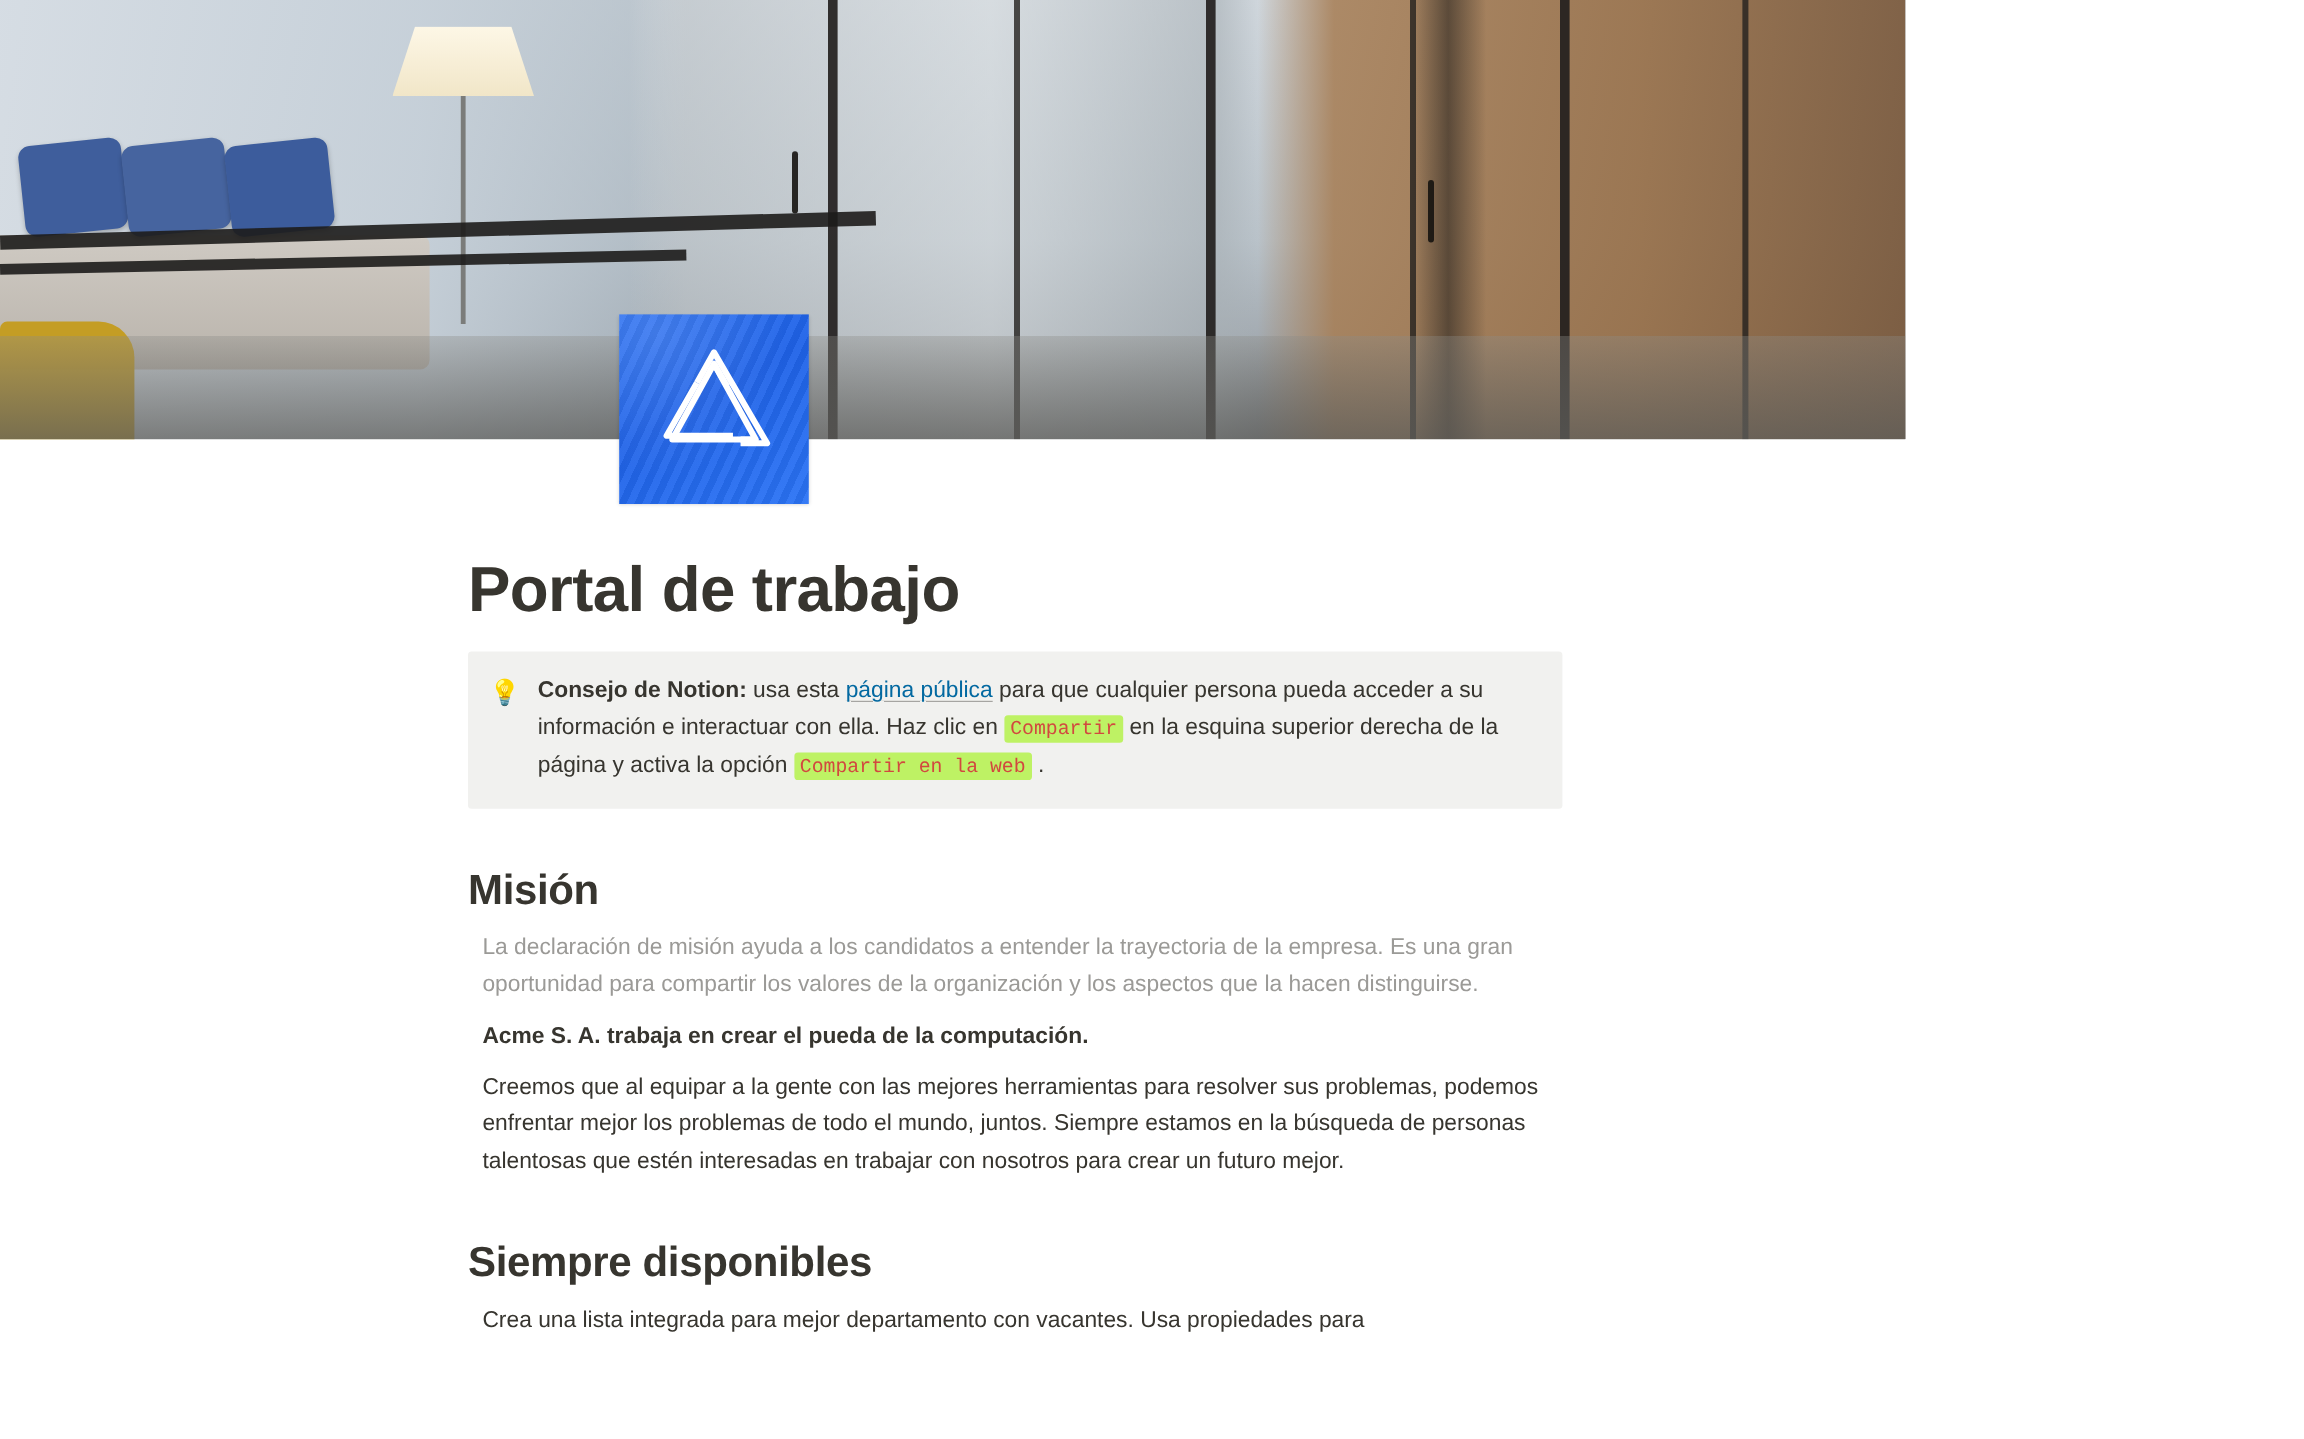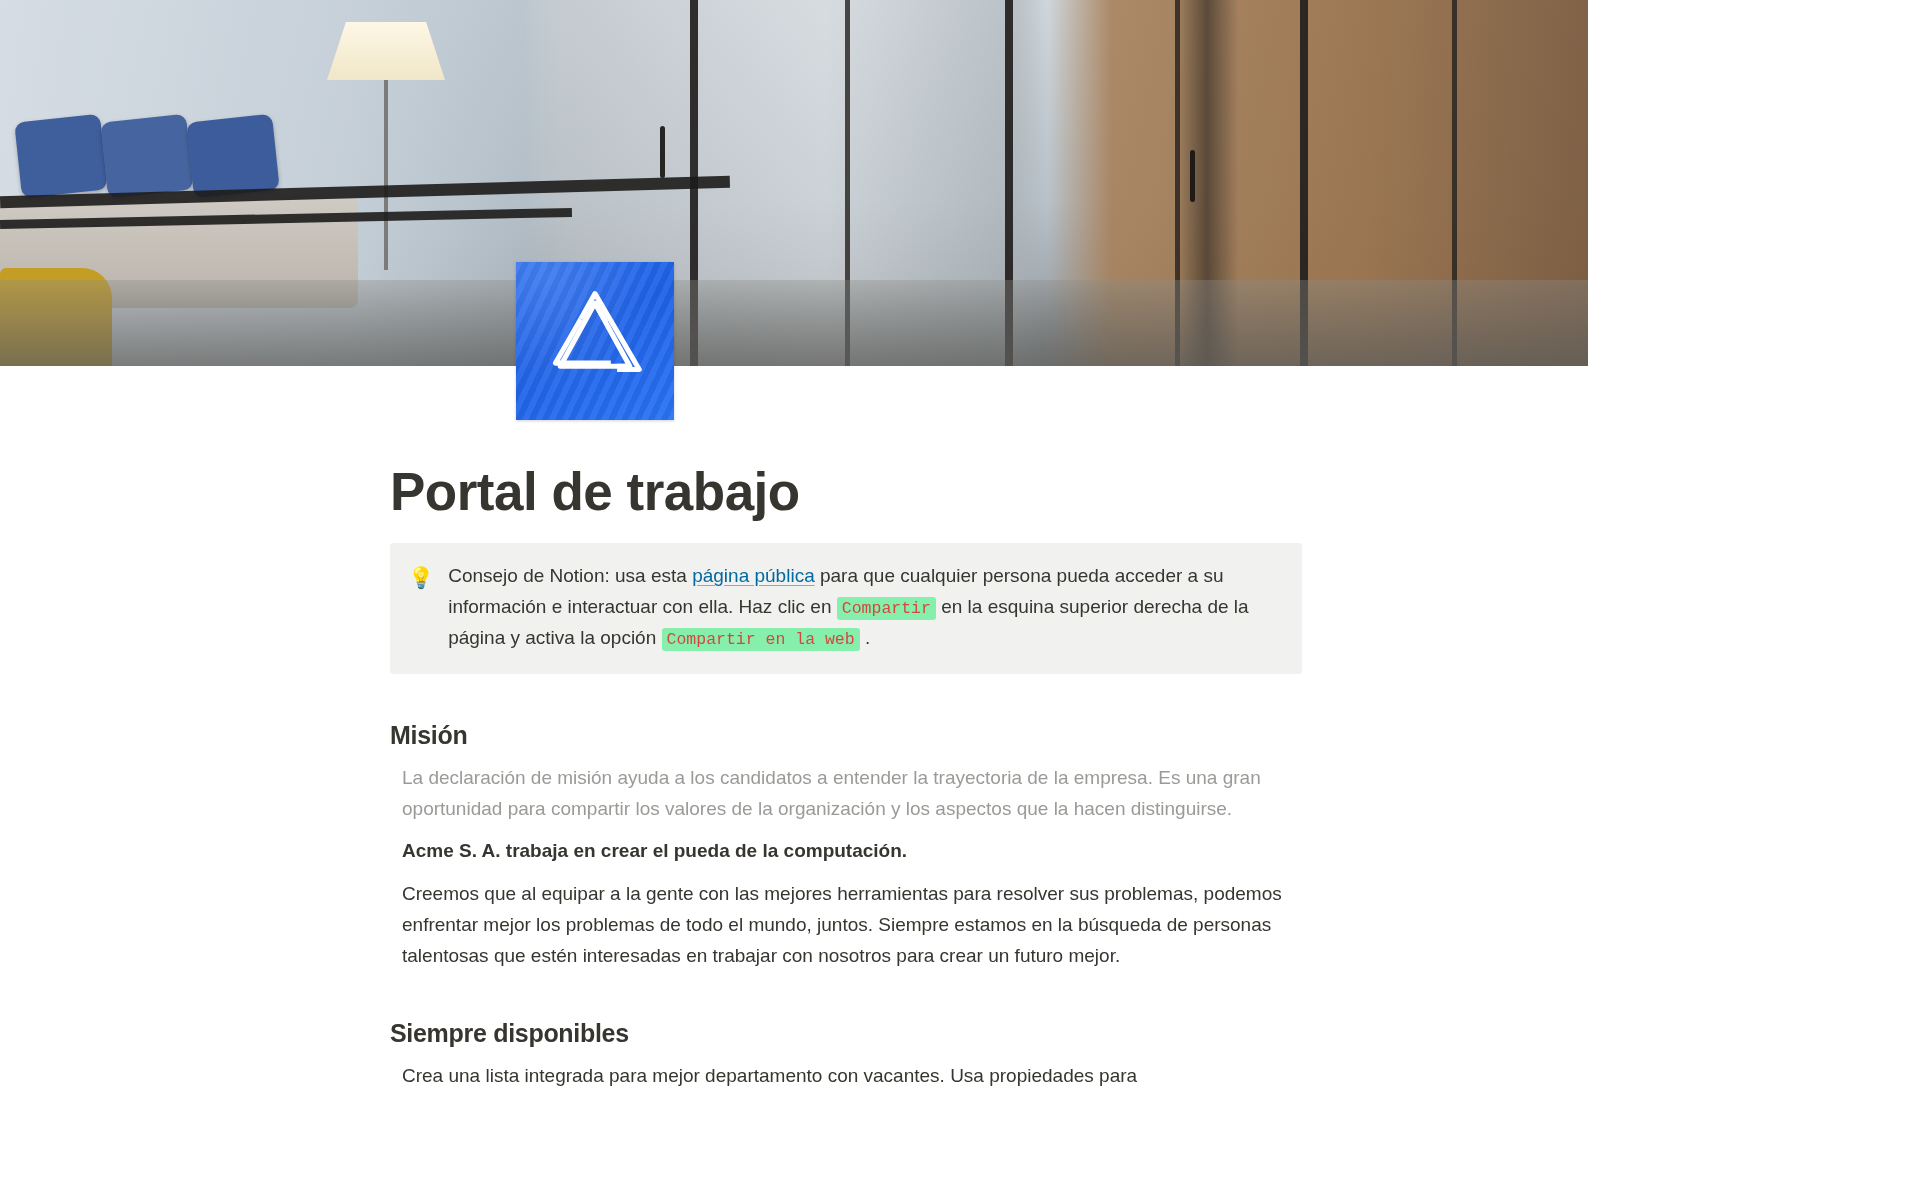--- a/index.html
+++ b/index.html
@@ -180,40 +180,40 @@
     font-size: 21px;
     line-height: 1.5;
     flex: 0 0 auto;
     margin-top: 1px;
   }
   .callout-text {
     font-size: 19px;
     line-height: 1.62;
     color: #37352f;
   }
-  .callout-text b { font-weight: 400; }
+  .callout-text b { font-weight: 700; }
   .ul-link {
     text-decoration: underline;
     text-decoration-color: rgba(55,53,47,.4);
     text-underline-offset: 3px;
     color: #0369a1;
     cursor: pointer;
   }
   code.inline {
     font-family: "Liberation Mono", monospace;
     font-size: 16.5px;
-    background: #86efac;
+    background: #bef264;
     color: #d2483f;
     border-radius: 3px;
     padding: 2px 5px;
   }
 
   
   h2.section {
-    font-size: 25px;
+    font-size: 35px;
     line-height: 1.25;
     font-weight: 700;
     letter-spacing: -0.3px;
     color: #37352f;
     margin: 46px 0 8px 0;
   }
   p.para {
     font-size: 19px;
     line-height: 1.62;
     margin: 12px 12px;

